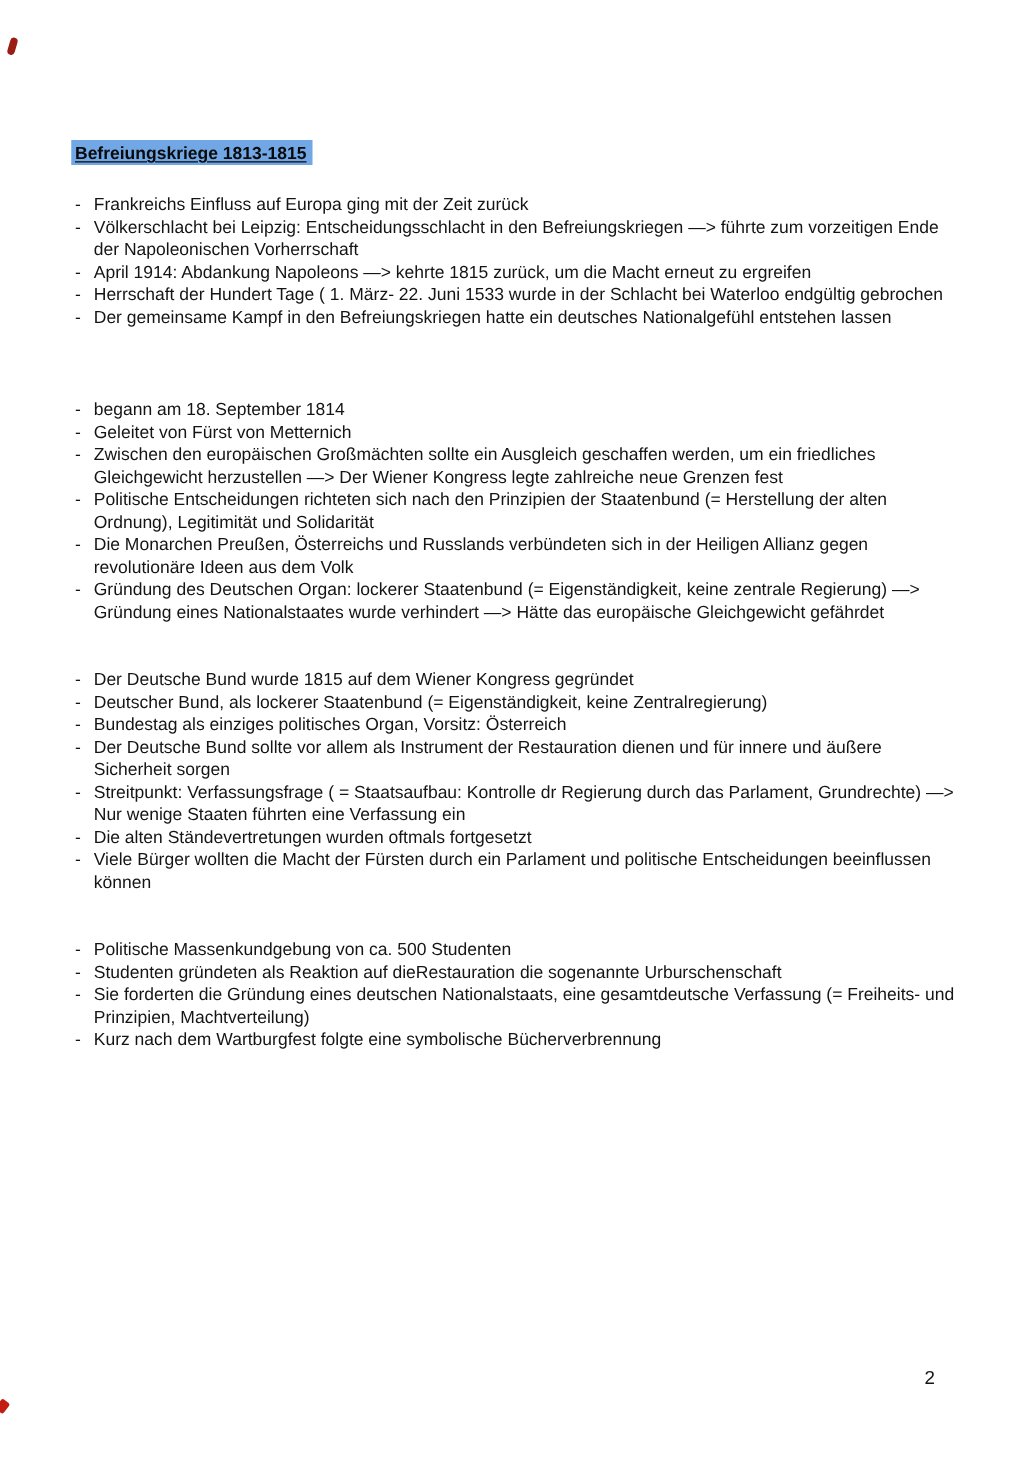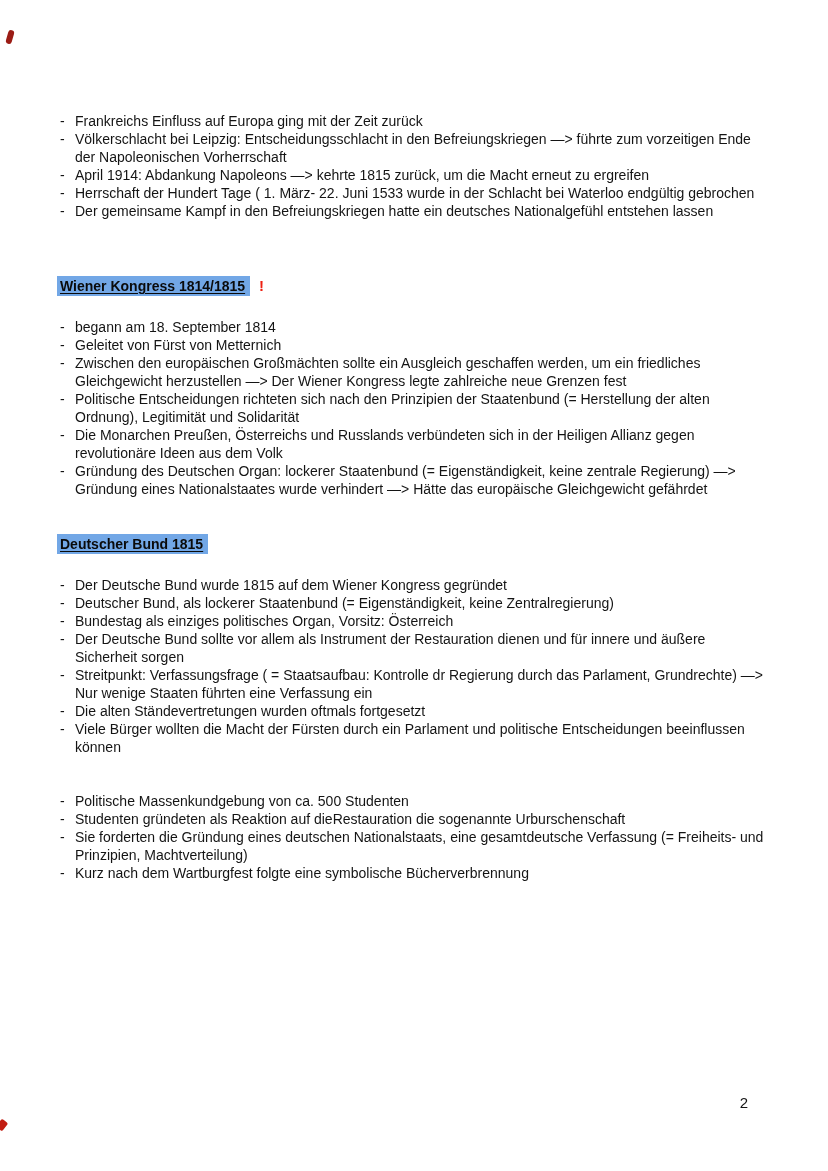--- a/index.html
+++ b/index.html
@@ -52,20 +52,23 @@
 </style>
 </head>
 <body>
 
 <div class="ink ink-top"></div>
 <div class="ink ink-bottom"></div>
 
 <div class="page">
   <main>
       <section class="section">
+        <h2 class="heading">
+          <span class="hl">Befreiungskriege 1813-1815</span>
+        </h2>
         <ul class="bullets">
           <li>
             <span class="dash">-</span>
             <span class="txt"><span>Frankreichs Einfluss auf Europa ging mit der Zeit zurück</span></span>
           </li>
           <li>
             <span class="dash">-</span>
             <span class="txt"><strong>Völkerschlacht bei Leipzig:</strong><span> Entscheidungsschlacht in den Befreiungskriegen —&gt; führte zum vorzeitigen Ende der Napoleonischen Vorherrschaft</span></span>
           </li>
           <li>
@@ -76,24 +79,20 @@
             <span class="dash">-</span>
             <span class="txt"><strong>Herrschaft der Hundert Tage</strong><span> ( 1. März- 22. Juni 1533 wurde in der </span><strong>Schlacht bei Waterloo</strong><span> endgültig gebrochen</span></span>
           </li>
           <li>
             <span class="dash">-</span>
             <span class="txt"><span>Der gemeinsame Kampf in den Befreiungskriegen hatte ein deutsches Nationalgefühl entstehen lassen</span></span>
           </li>
         </ul>
       </section>
       <section class="section extra-gap">
-        <h2 class="heading">
-          <span class="hl">Wiener Kongress 1814/1815</span>
-          <span class="marker">!</span>
-        </h2>
         <ul class="bullets">
           <li>
             <span class="dash">-</span>
             <span class="txt"><span>begann am 18. September 1814</span></span>
           </li>
           <li>
             <span class="dash">-</span>
             <span class="txt"><span>Geleitet von Fürst von Metternich</span></span>
           </li>
           <li>
@@ -108,23 +107,20 @@
             <span class="dash">-</span>
             <span class="txt"><span>Die Monarchen Preußen, Österreichs und Russlands verbündeten sich in der </span><strong>Heiligen Allianz</strong><span> gegen revolutionäre Ideen aus dem Volk</span></span>
           </li>
           <li>
             <span class="dash">-</span>
             <span class="txt"><span>Gründung des </span><strong>Deutschen Organ:</strong><span> lockerer Staatenbund (= Eigenständigkeit, keine zentrale Regierung) —&gt; Gründung eines Nationalstaates wurde verhindert —&gt; Hätte das europäische Gleichgewicht gefährdet</span></span>
           </li>
         </ul>
       </section>
       <section class="section">
-        <h2 class="heading">
-          <span class="hl">Deutscher Bund 1815</span>
-        </h2>
         <ul class="bullets">
           <li>
             <span class="dash">-</span>
             <span class="txt"><span>Der Deutsche Bund wurde 1815 auf dem Wiener Kongress gegründet</span></span>
           </li>
           <li>
             <span class="dash">-</span>
             <span class="txt"><span>Deutscher Bund, als </span><strong>lockerer Staatenbund</strong><span> (= Eigenständigkeit, keine Zentralregierung)</span></span>
           </li>
           <li>

